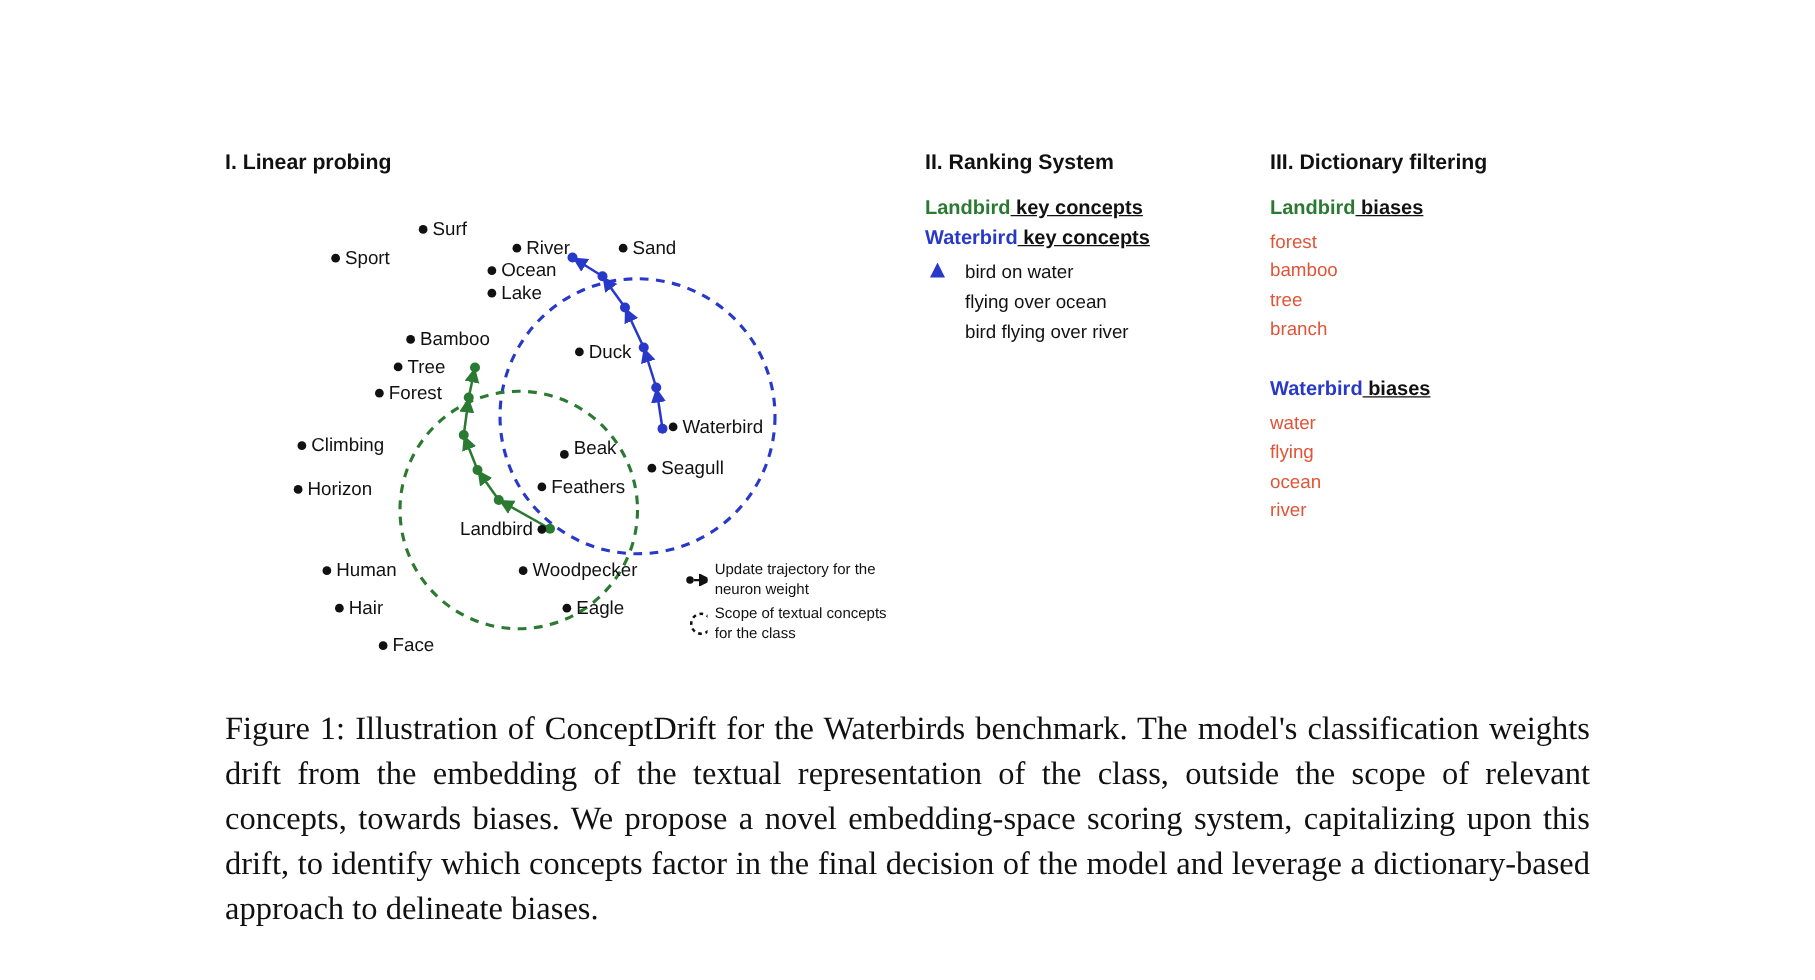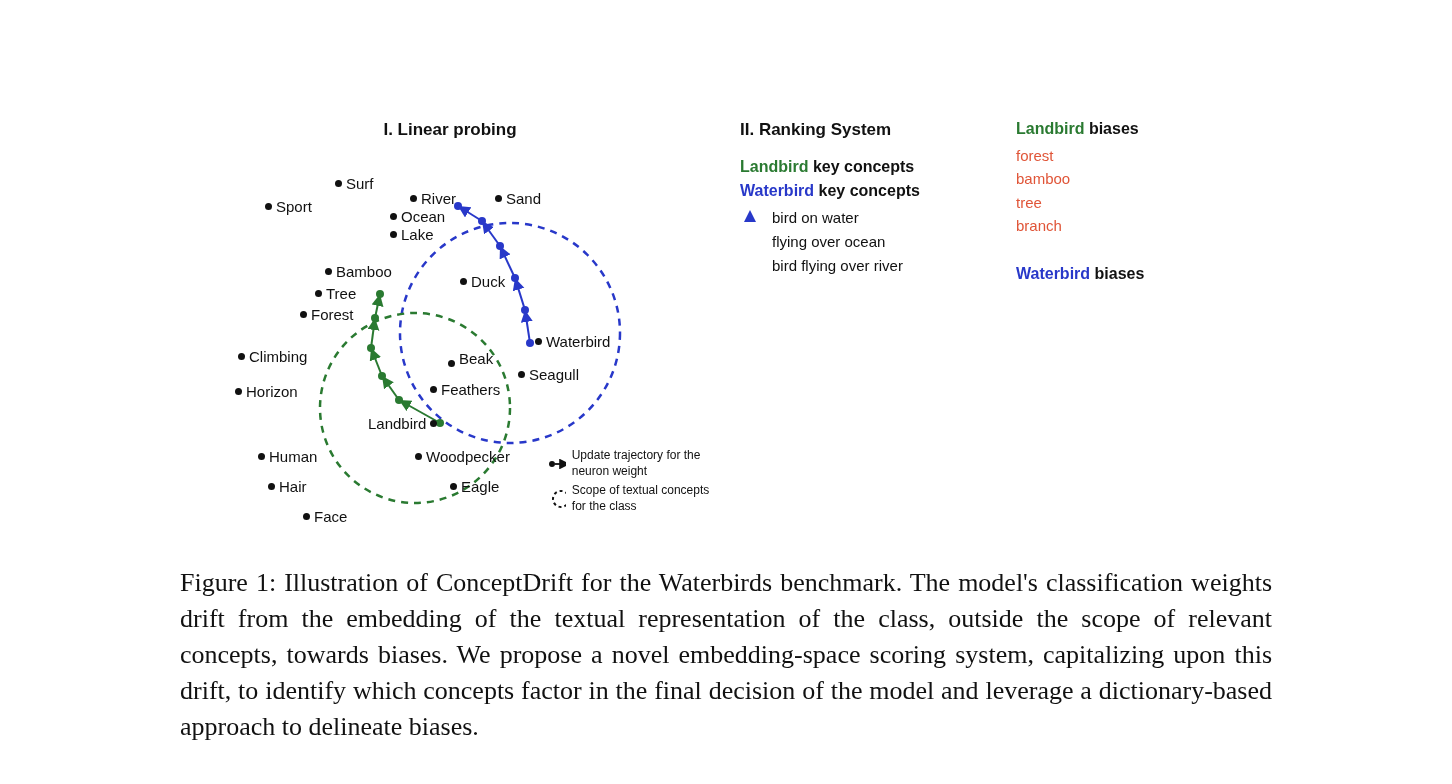--- a/index.html
+++ b/index.html
@@ -22,21 +22,20 @@
       margin-bottom: 25px;
     }
     .panel-1 {
       position: relative;
       width: 540px;
       height: 420px;
     }
     .panel-title {
       font-weight: 700;
       font-size: 17px;
-      text-align: center;
       margin-bottom: 8px;
       color: #111;
     }
     .scatter {
       position: relative;
       width: 540px;
       height: 400px;
     }
     .pt {
       position: absolute;
@@ -80,21 +79,21 @@
       margin-bottom: 18px;
       color: #111;
     }
     .subhead {
       font-weight: 700;
       font-size: 16px;
       margin-bottom: 6px;
     }
     .green-txt { color: #2a7a31; }
     .blue-txt { color: #2838c9; }
-    .black-txt { color: #111; }
+    .black-txt { color: #111; text-decoration: underline; }
     .red-txt { color: #e05538; }
     .concept-block {
       display: flex;
       gap: 12px;
       margin-bottom: 28px;
     }
     .arrow-col {
       width: 20px;
       display: flex;
       align-items: flex-start;
@@ -305,32 +304,39 @@
         </div>
         <div class="concept-list">
           <div>bird on water</div>
           <div>flying over ocean</div>
           <div>bird flying over river</div>
         </div>
       </div>
     </div>
 
     <div class="panel-3">
+      <div class="section-head">III. Dictionary filtering</div>
 
       <div class="subhead">
         <span class="green-txt">Landbird</span><span class="black-txt"> biases</span>
       </div>
       <div class="bias-list">
         <div class="red-txt">forest</div>
         <div class="red-txt">bamboo</div>
         <div class="red-txt">tree</div>
         <div class="red-txt">branch</div>
       </div>
 
       <div class="subhead">
         <span class="blue-txt">Waterbird</span><span class="black-txt"> biases</span>
       </div>
+      <div class="bias-list">
+        <div class="red-txt">water</div>
+        <div class="red-txt">flying</div>
+        <div class="red-txt">ocean</div>
+        <div class="red-txt">river</div>
+      </div>
     </div>
 
   </div>
 
   <div class="caption">Figure 1: Illustration of ConceptDrift for the Waterbirds benchmark. The model's classification weights drift from the embedding of the textual representation of the class, outside the scope of relevant concepts, towards biases. We propose a novel embedding-space scoring system, capitalizing upon this drift, to identify which concepts factor in the final decision of the model and leverage a dictionary-based approach to delineate biases.</div>
 </div>
 
 </body></html>

